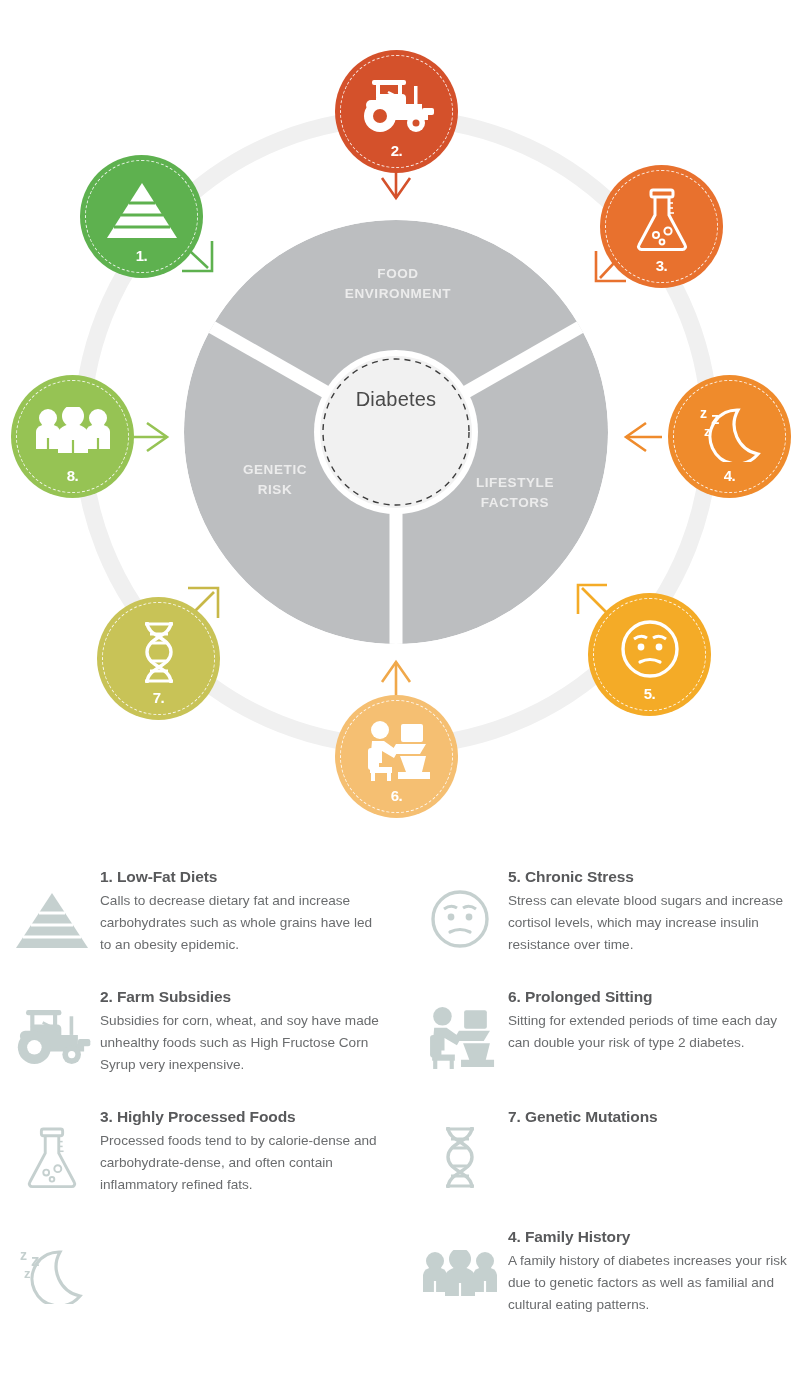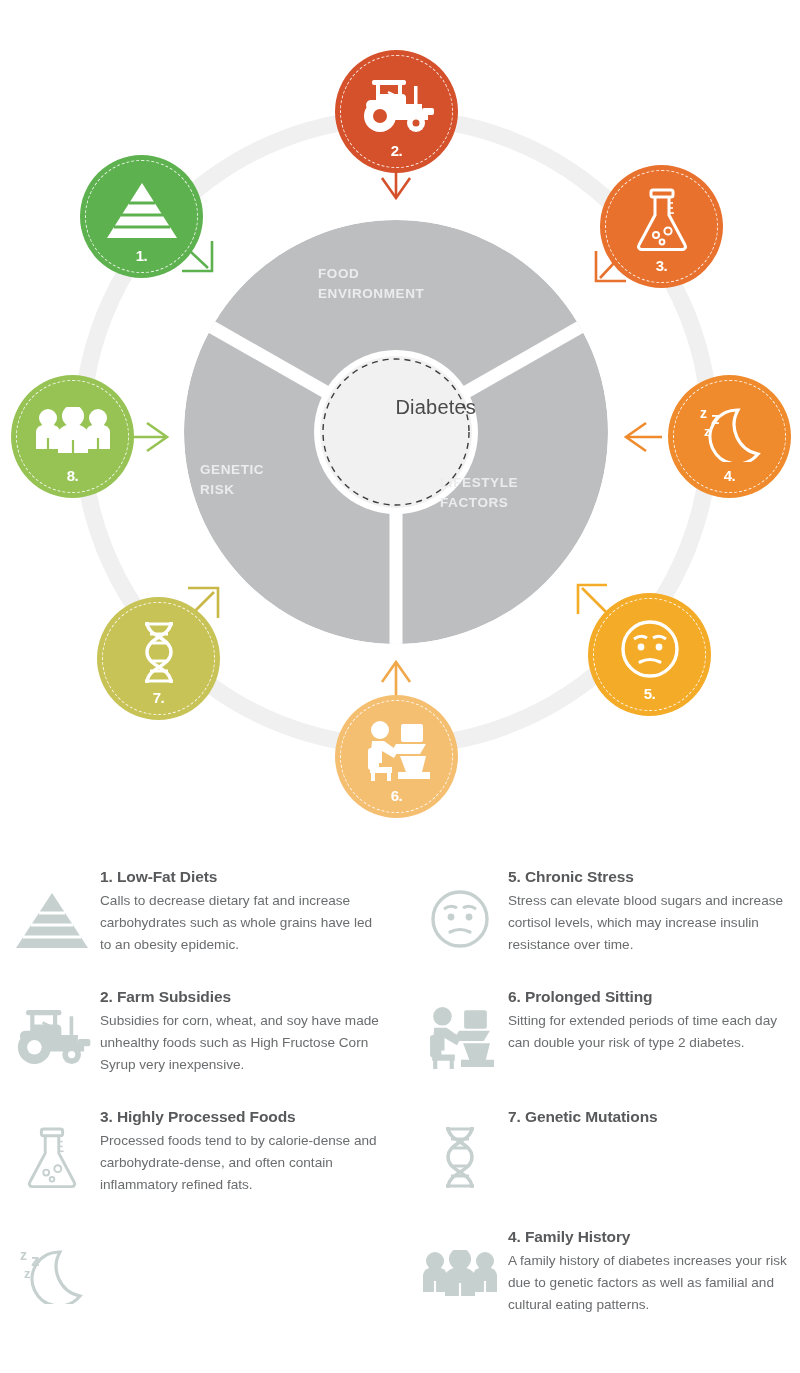--- a/index.html
+++ b/index.html
@@ -26,21 +26,21 @@
   }
   .node-circle .node-num {
     position:absolute; color:#fff; font-weight:700;
     font-size:15px; letter-spacing:-0.5px;
   }
   .node-circle .node-ico { display:flex; align-items:center; justify-content:center; }
 
   .seg-label {
     position:absolute; color:#ececec; font-weight:700;
     font-size:13.5px; letter-spacing:.6px; line-height:1.45;
-    white-space:pre-line;
+    text-align:center; white-space:pre-line;
   }
   #center-label {
     position:absolute; color:#4a4a4a; font-size:20px; letter-spacing:.2px;
     font-family:"Liberation Sans", sans-serif;
   }
 
   
   #legend {
     position:absolute; left:0; top:868px; width:800px; height:505px;
     display:grid; grid-template-columns:1fr 1fr;
@@ -133,21 +133,21 @@
     </g>
   </svg>
 
   <div class="seg-label" style="left:318px; top:264px; width:160px;">FOOD
 ENVIRONMENT</div>
   <div class="seg-label" style="left:440px; top:473px; width:150px;">LIFESTYLE
 FACTORS</div>
   <div class="seg-label" style="left:200px; top:460px; width:150px;">GENETIC
 RISK</div>
 
-  <div id="center-label" style="left:316px; top:396px; width:160px; text-align:right;">Diabetes</div>
+  <div id="center-label" style="left:316px; top:388px; width:160px; text-align:center;">Diabetes</div>
 
   <div class="node-circle" style="left:80px; top:155px; width:123px; height:123px; background:#5eb14f;">
     <span class="dash-ring"></span>
     <span class="node-ico" style="margin-top:-12px;">
       <svg width="74" height="60" viewBox="0 0 74 60">
         <path d="M37 2 L72 57 L2 57 Z" fill="#ffffff"></path>
         <g stroke="#5eb14f" stroke-width="3">
           <line x1="24" y1="22" x2="50" y2="22"></line>
           <line x1="16" y1="34" x2="58" y2="34"></line>
           <line x1="9" y1="46" x2="65" y2="46"></line>

